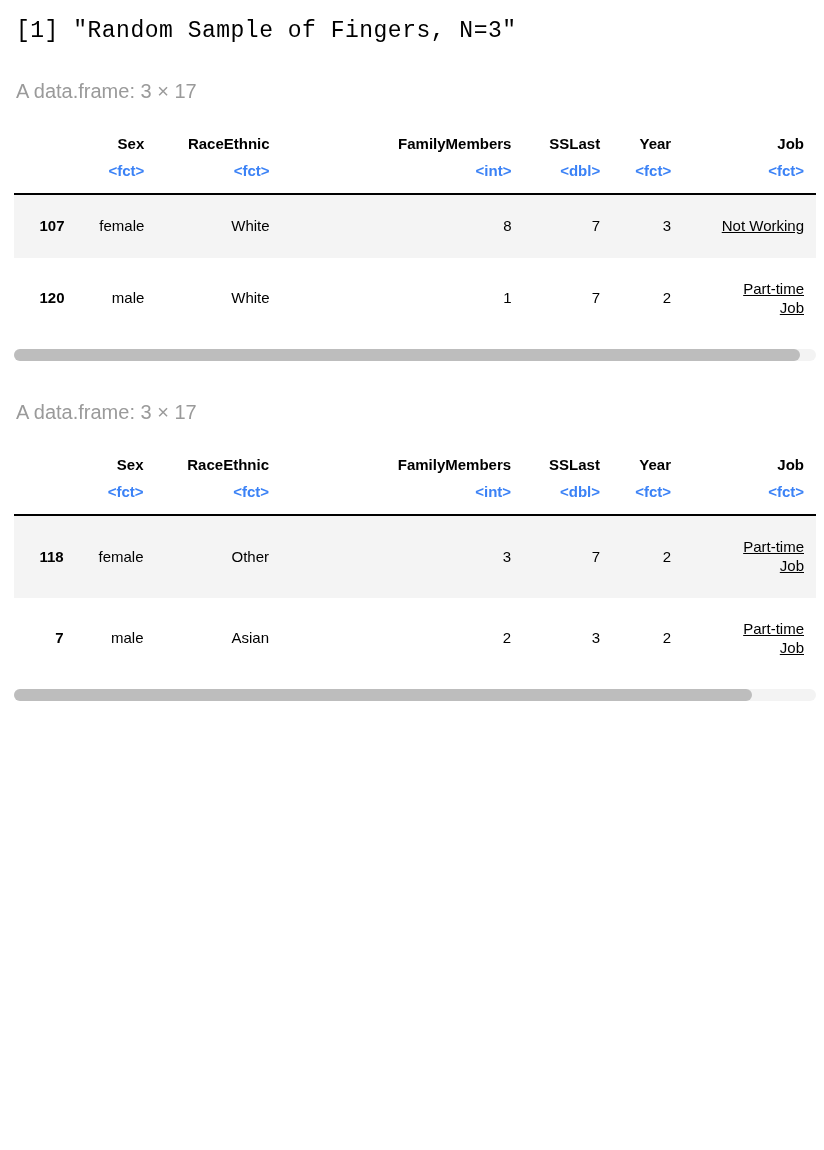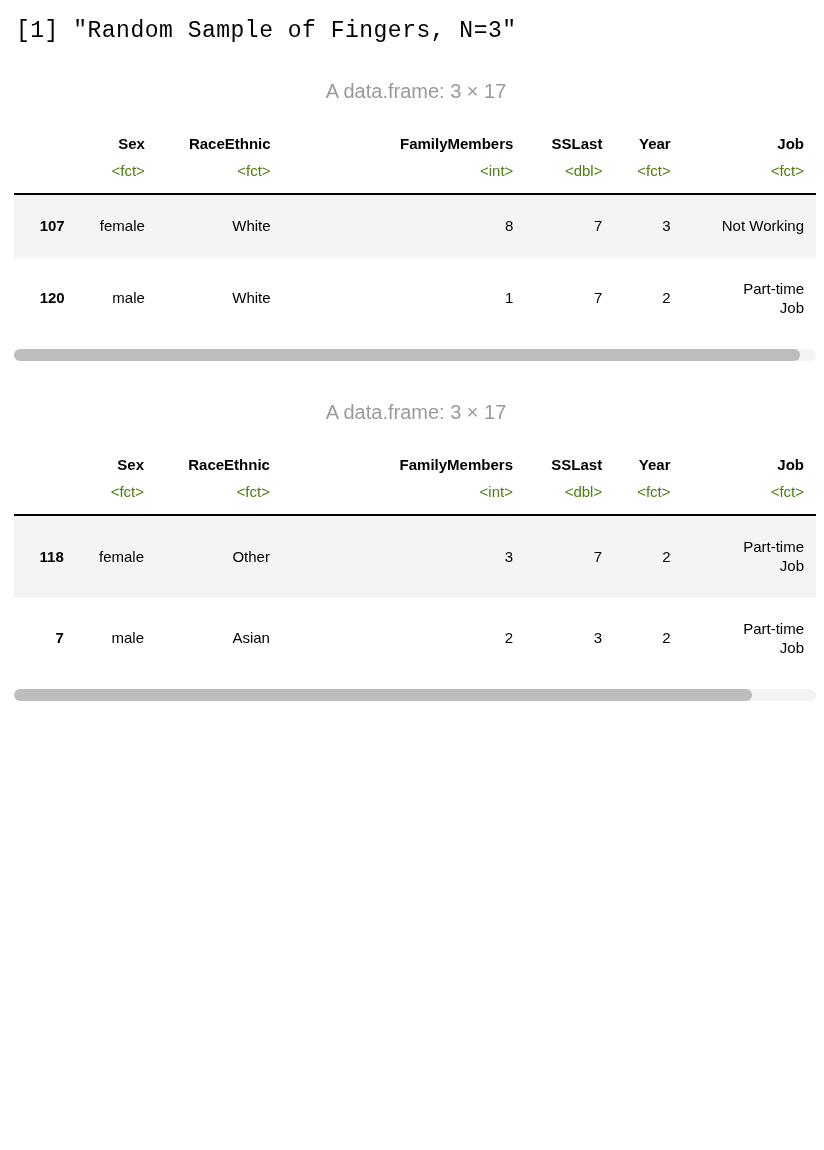--- a/index.html
+++ b/index.html
@@ -20,21 +20,20 @@
     font-size: 23px;
     letter-spacing: 0.5px;
     color: #000;
     margin: 4px 0 36px 2px;
     white-space: pre;
   }
   .df-caption {
     color: #9a9a9a;
     font-size: 20px;
     margin: 6px 0 14px 2px;
-    text-align: center;
   }
   .table-scroll {
     width: 100%;
     overflow-x: hidden;
     position: relative;
   }
   table.df {
     border-collapse: collapse;
     font-size: 15px;
     width: 100%;
@@ -46,22 +45,22 @@
     vertical-align: middle;
     border: none;
   }
   table.df thead tr.head-row th {
     font-weight: 700;
     color: #000;
     padding-top: 18px;
     padding-bottom: 6px;
   }
   table.df thead tr.type-row th {
-    font-weight: 400;
-    color: #4d7c0f;
+    font-weight: 700;
+    color: #3b82f6;
     padding-top: 4px;
   }
   table.df thead tr.type-row {
     border-bottom: 2px solid #000;
   }
   table.df tbody tr:nth-child(odd) {
     background: #f4f4f4;
   }
   table.df tbody tr:nth-child(even) {
     background: #ffffff;
@@ -80,20 +79,21 @@
   thead .rownames {
     background: transparent;
   }
   .col-wide { min-width: 180px; }
   .col-job  { padding-left: 10px; padding-right: 0px; }
   .col-job .job-text {
     display: inline-block;
     text-align: right;
     max-width: 88px;
     overflow-wrap: break-word;
+    text-decoration: underline;
   }
 
   
   .h-scrollbar {
     margin-top: 10px;
     height: 12px;
     width: 100%;
     background: #f3f3f3;
     border-radius: 6px;
     position: relative;

